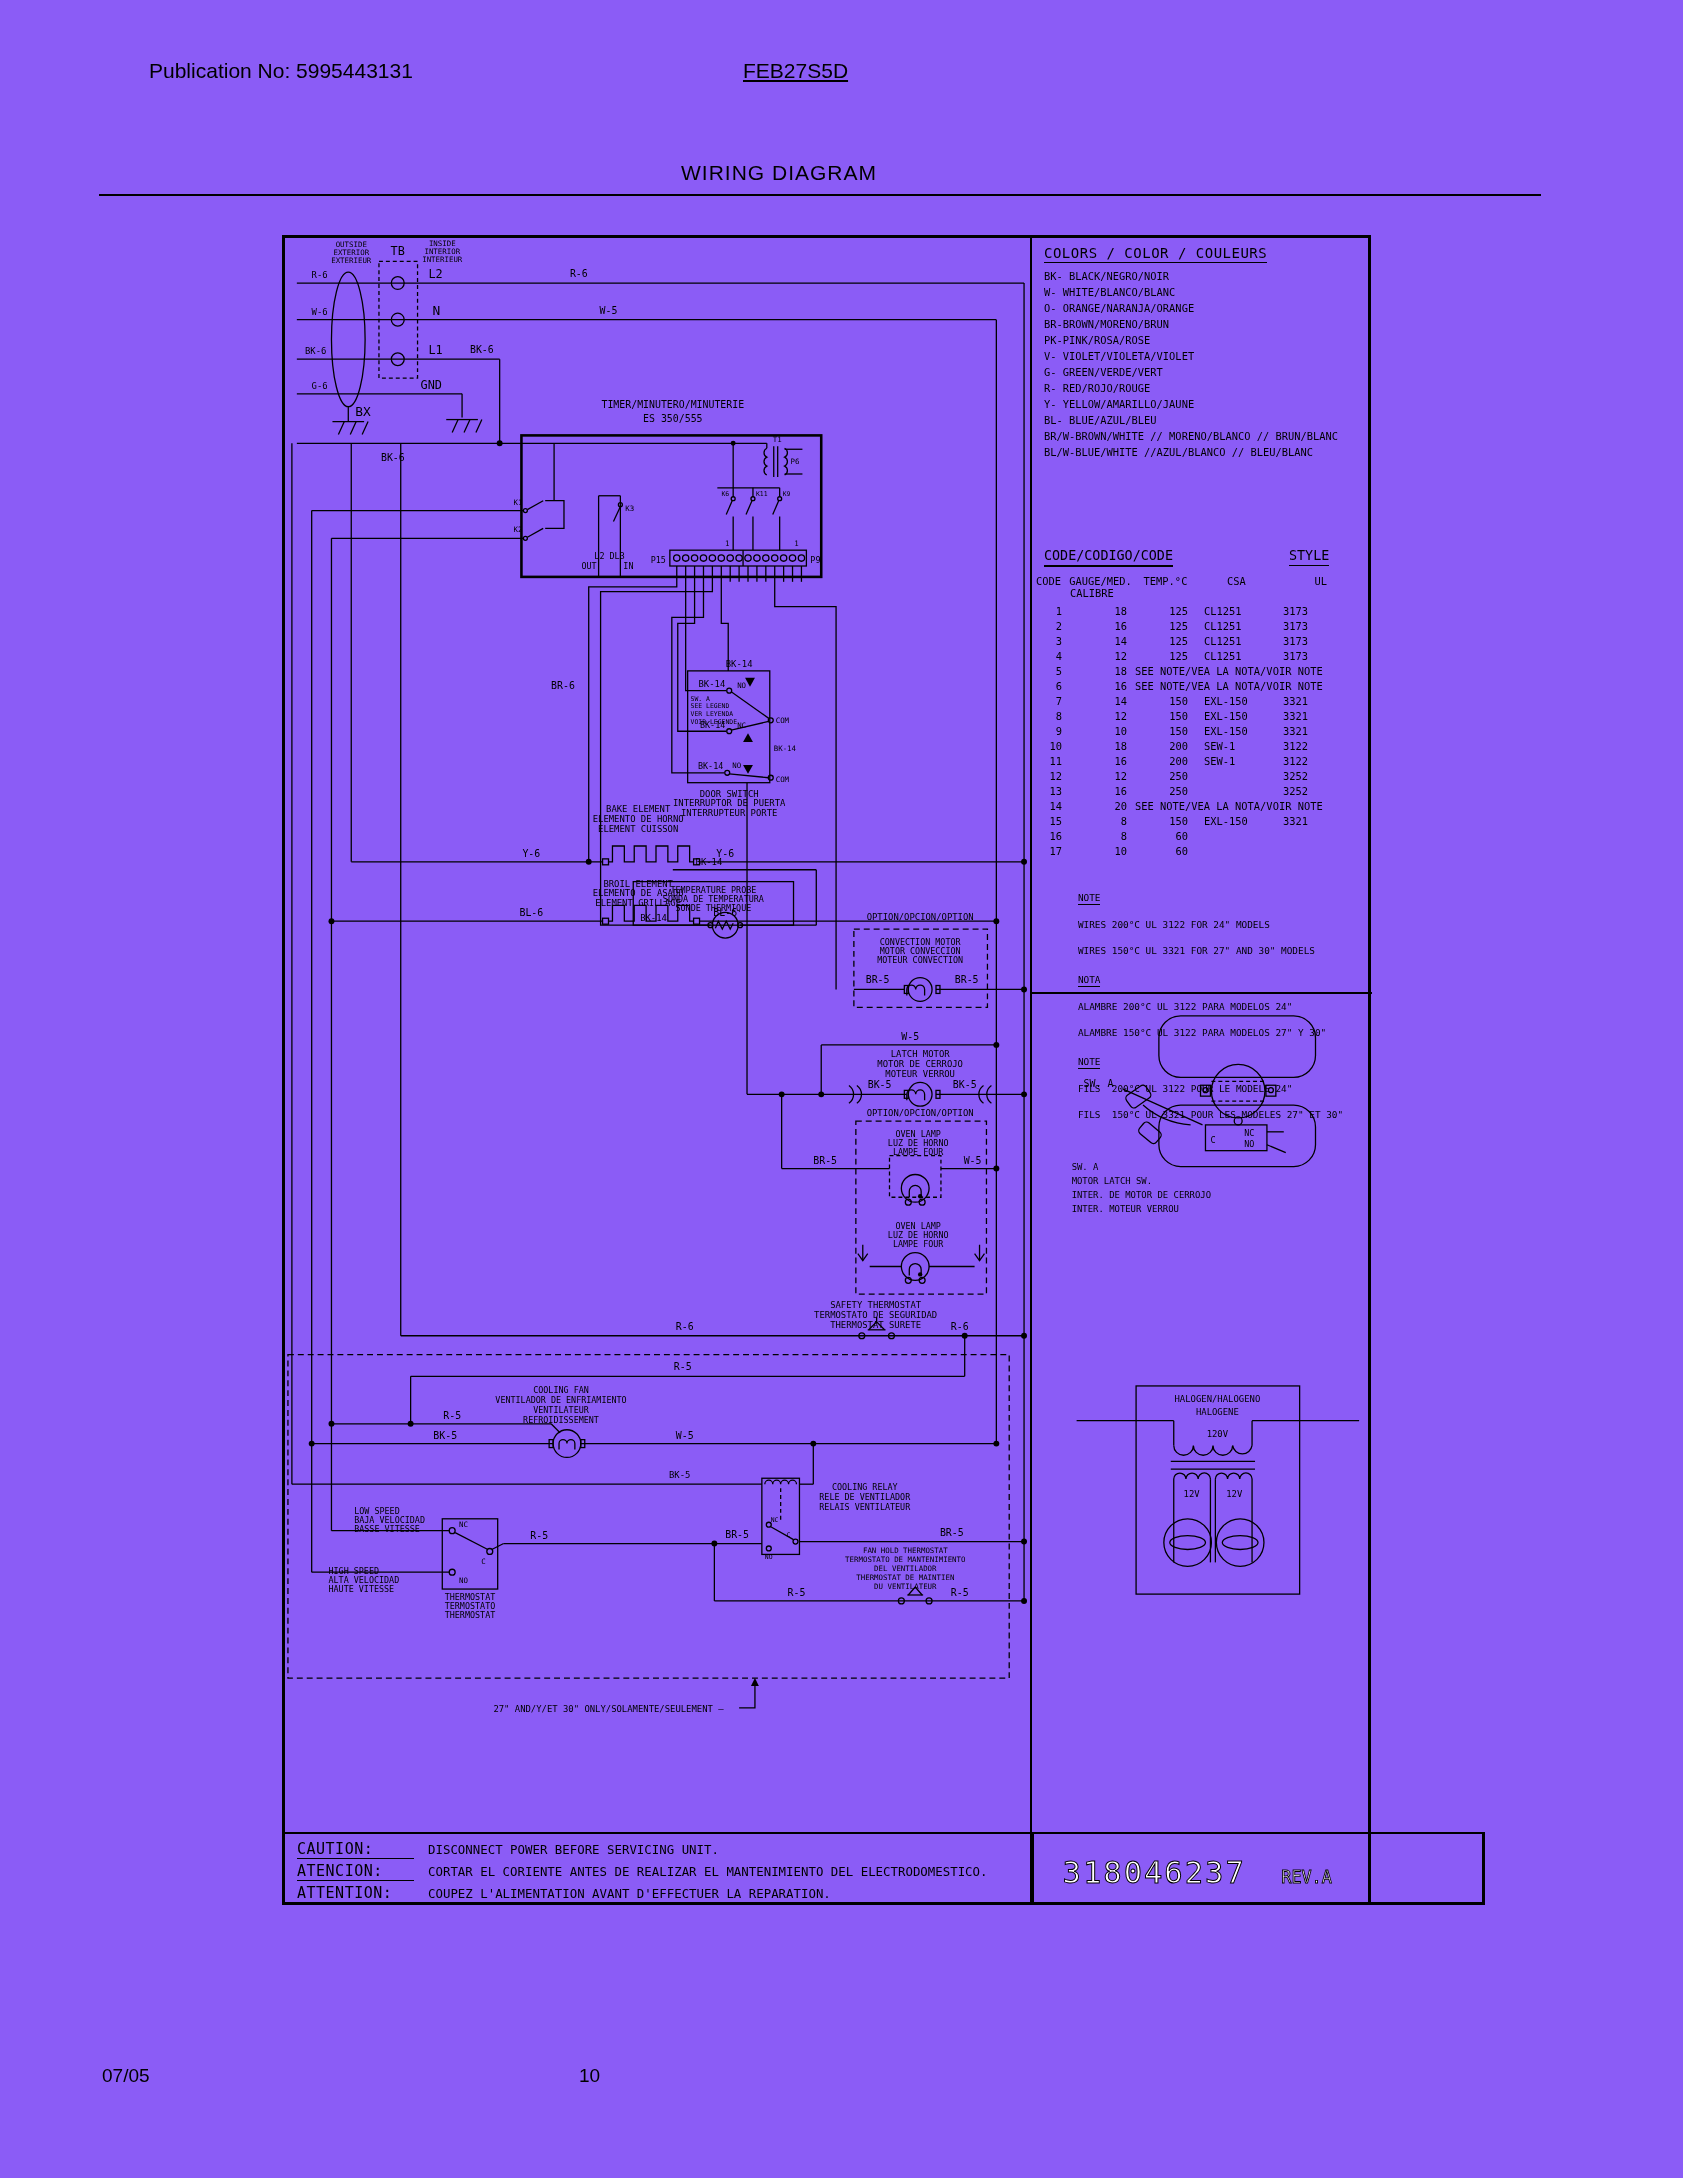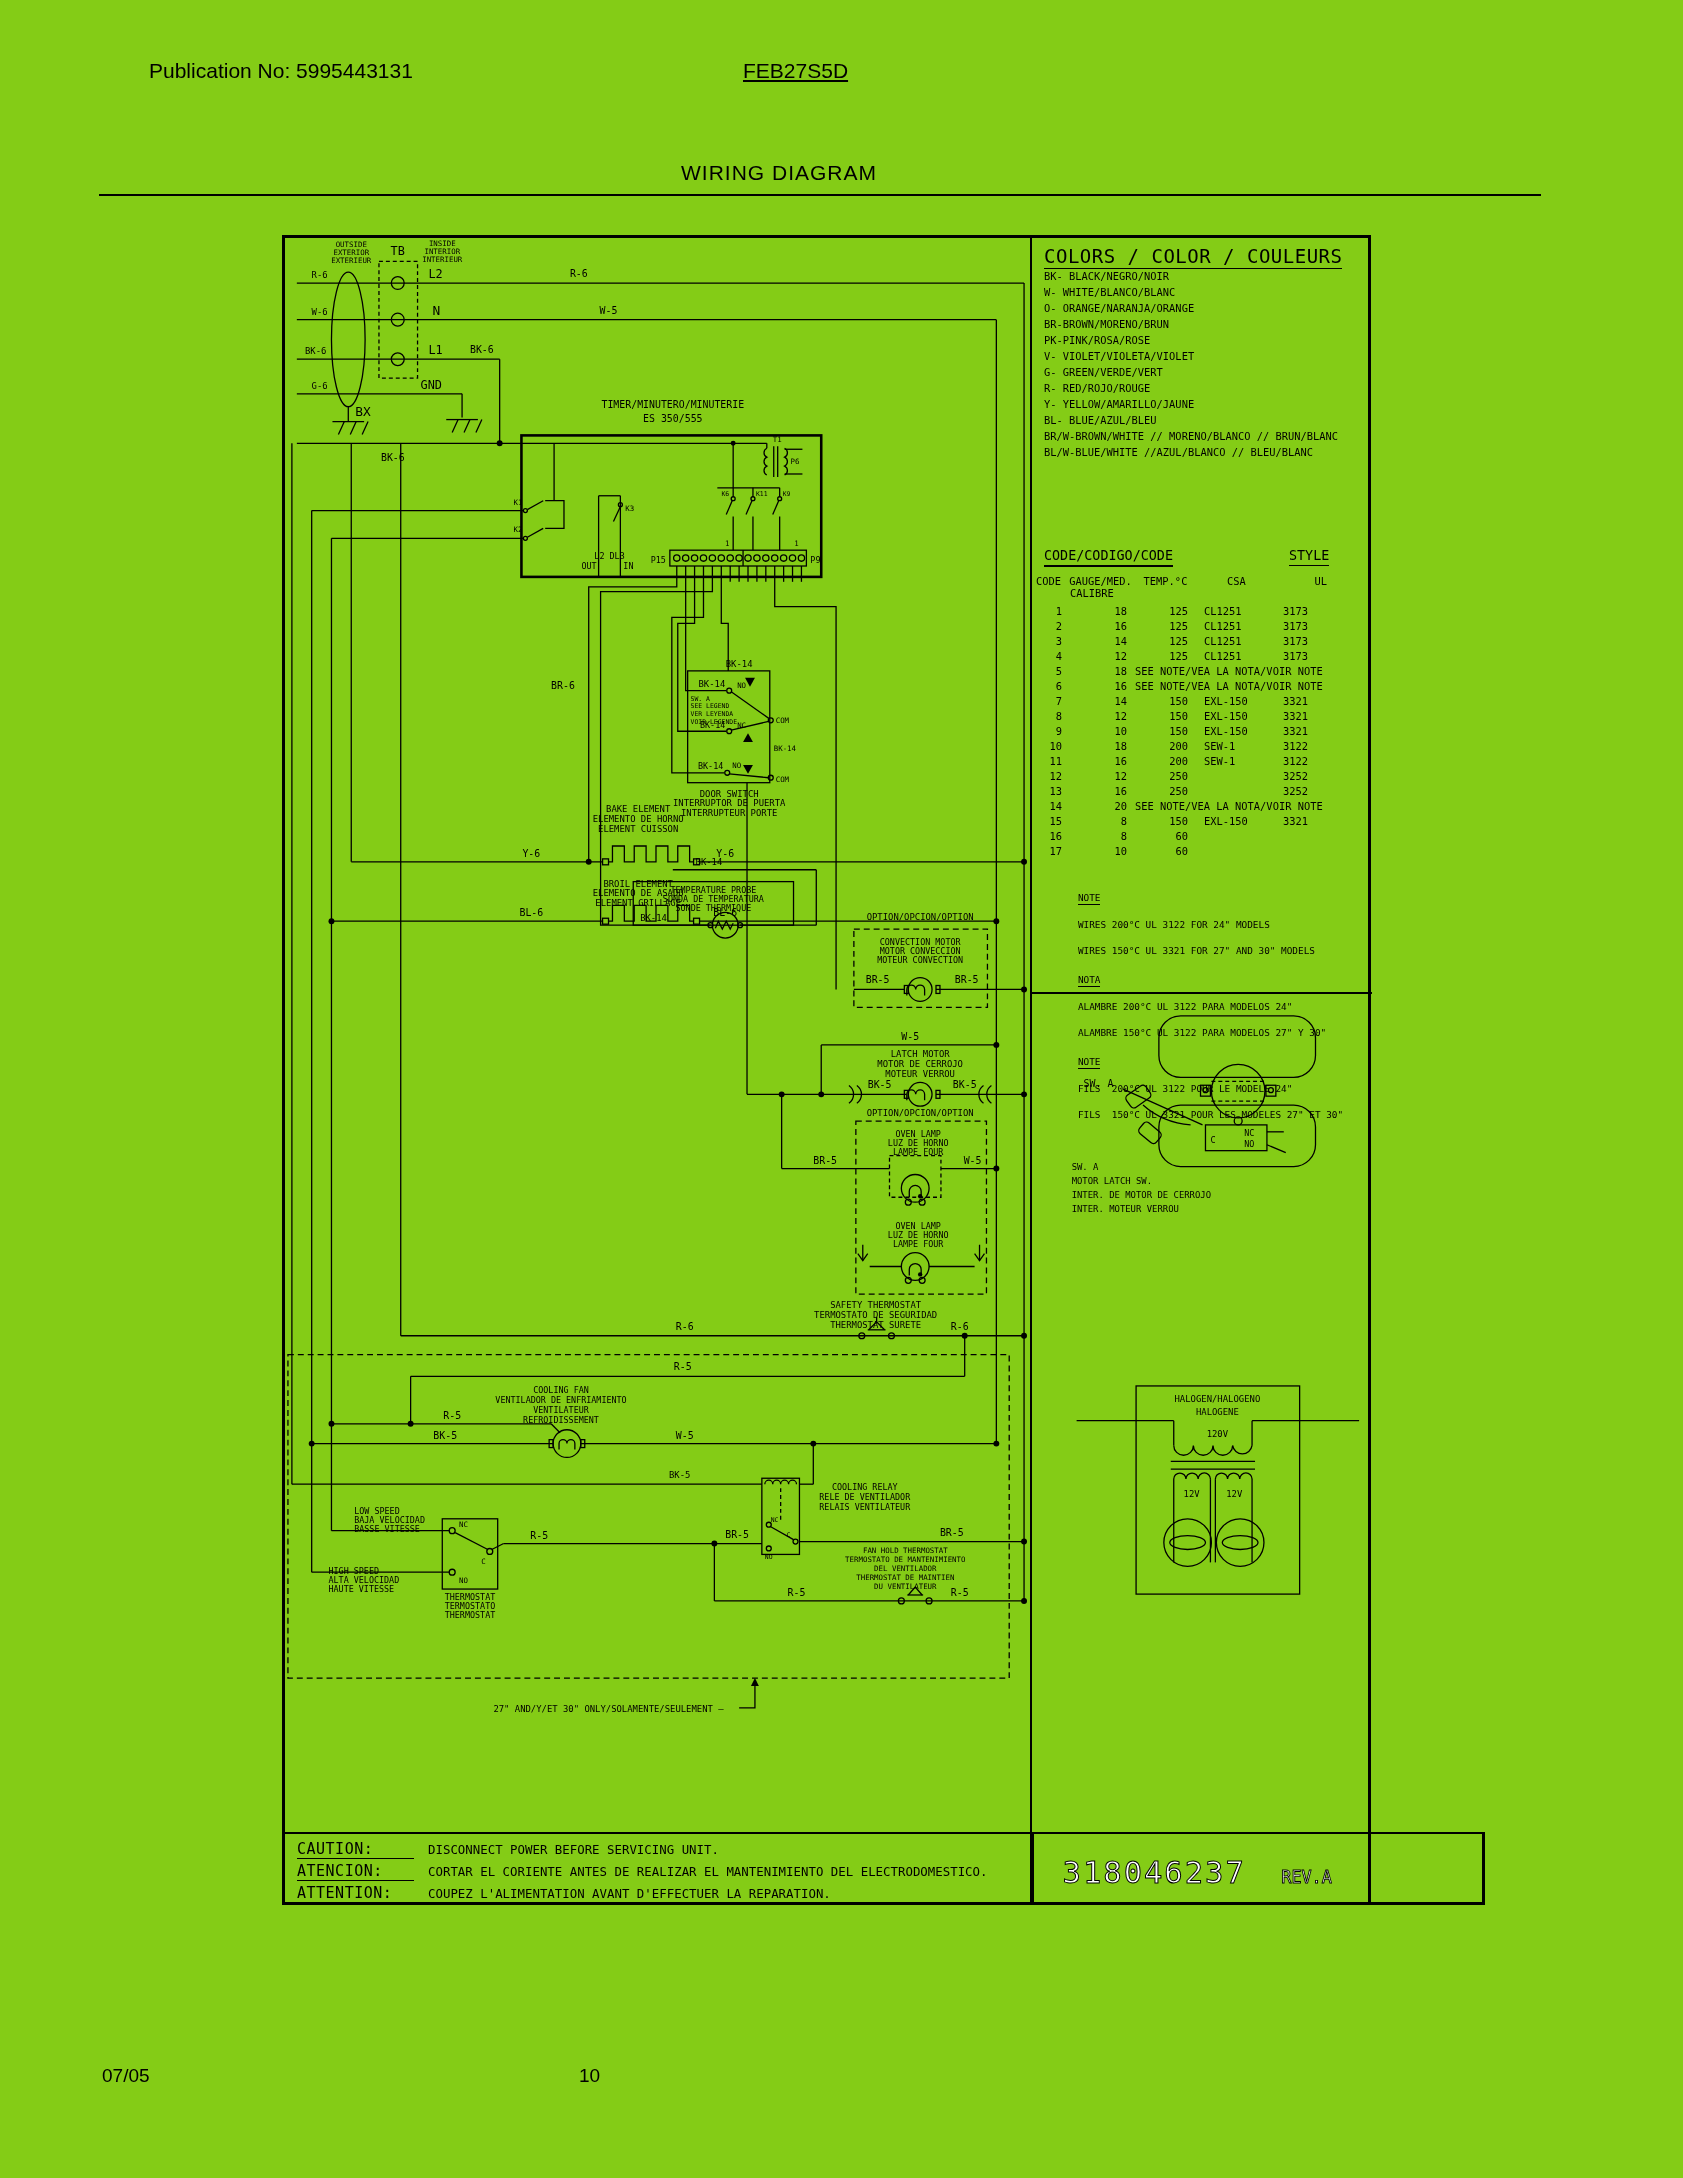--- a/index.html
+++ b/index.html
@@ -1,31 +1,31 @@
 <!DOCTYPE html>
 <html><head>
 <meta charset="utf-8">
 <style>
   html,body{margin:0;padding:0;background:#888;}
   *{box-sizing:border-box;}
-  .page{position:relative;width:1683px;height:2178px;background:#84cc16;overflow:hidden;
+  .page{position:relative;width:1683px;height:2178px;background:#8b5cf6;overflow:hidden;
         font-family:"Liberation Sans",sans-serif;color:#000;padding-left:36px;}
   .abs{position:absolute;}
   
   .pub{left:149px;top:59px;font-size:21px;}
   .model{left:743px;top:59px;font-size:21px;text-decoration:underline;}
   .doc-title{left:0;top:161px;width:1558px;text-align:center;font-size:21px;letter-spacing:1px;}
   .rule{left:99px;top:194px;width:1442px;height:2px;background:#000;}
   
   .frame{left:282px;top:235px;width:1089px;height:1670px;border:3px solid #000;}
   .vdivider{left:1030px;top:235px;width:2px;height:1670px;background:#000;}
   .schsvg{left:282px;top:235px;}
   
   .rpanel{left:1032px;top:235px;width:340px;height:1597px;font-family:"DejaVu Sans Mono",monospace;}
-  .clr-title{left:12px;top:10px;font-size:19px;border-bottom:1.5px solid #000;padding-bottom:1px;letter-spacing:0.5px;}
+  .clr-title{left:12px;top:10px;font-size:14px;border-bottom:1.5px solid #000;padding-bottom:1px;letter-spacing:0.5px;}
   .clr-list{left:12px;top:33px;margin:0;padding:0;list-style:none;font-size:10.4px;line-height:16px;white-space:pre;}
   .ct-title{left:12px;top:313px;font-size:13.4px;border-bottom:2px solid #000;padding-bottom:2px;}
   .ct-style{left:257px;top:313px;font-size:13.4px;border-bottom:1.5px solid #000;padding-bottom:2px;}
   .ct-head{left:4px;top:340px;width:332px;display:grid;grid-template-columns:30px 69px 61px 81px 50px;font-size:10.4px;}
   .ct-head span:nth-child(2){text-align:center;}
   .ct-head span:nth-child(3){text-align:center;}
   .ct-head span:nth-child(4){text-align:center;}
   .ct-head span:nth-child(5){text-align:right;}
   .ct-cal{left:38px;top:352px;font-size:10.4px;}
   .ct-rows{left:4px;top:370px;width:332px;font-size:10.4px;}

